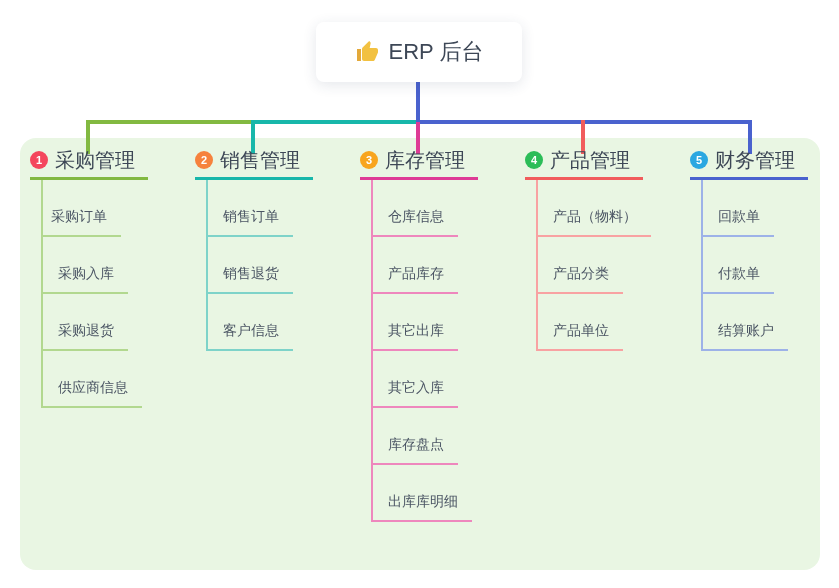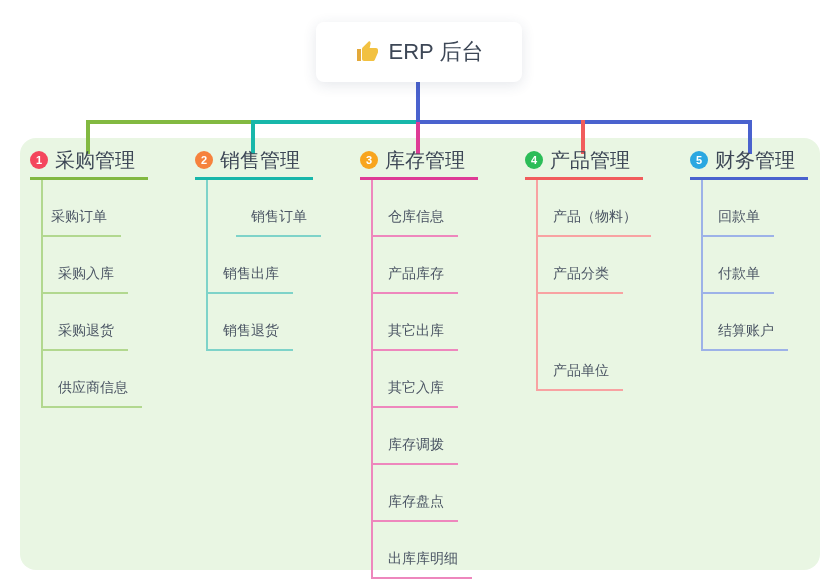--- a/index.html
+++ b/index.html
@@ -86,32 +86,32 @@
           </div>
 </div>
   </div>
 
   <div class="branch" style="left: 195px;">
     <div class="branch-header" style="border-bottom-color: rgb(24, 183, 170);">
       <span class="badge" style="background: rgb(246, 130, 61);">2</span>
       <span class="branch-label">销售管理</span>
     </div>
     <div class="branch-items" style="border-left-color: rgb(126, 211, 201);">
-  <div class="item" style="border-bottom-color: rgb(126, 211, 201); margin-left: 28px;">
+  <div class="item" style="border-bottom-color: rgb(126, 211, 201);">
             <span>销售订单</span>
           </div>
 
-  <div class="item" style="border-bottom-color: rgb(126, 211, 201);">
-            <span>销售出库</span>
-          </div>
 
   <div class="item" style="border-bottom-color: rgb(126, 211, 201);">
             <span>销售退货</span>
           </div>
 
+  <div class="item" style="border-bottom-color: rgb(126, 211, 201);">
+            <span>客户信息</span>
+          </div>
 </div>
   </div>
 
   <div class="branch" style="left: 360px;">
     <div class="branch-header" style="border-bottom-color: rgb(222, 59, 149);">
       <span class="badge" style="background: rgb(248, 165, 30);">3</span>
       <span class="branch-label">库存管理</span>
     </div>
     <div class="branch-items" style="border-left-color: rgb(238, 135, 189);">
   <div class="item" style="border-bottom-color: rgb(238, 135, 189);">
@@ -123,23 +123,20 @@
           </div>
 
   <div class="item" style="border-bottom-color: rgb(238, 135, 189);">
             <span>其它出库</span>
           </div>
 
   <div class="item" style="border-bottom-color: rgb(238, 135, 189);">
             <span>其它入库</span>
           </div>
 
-  <div class="item" style="border-bottom-color: rgb(238, 135, 189);">
-            <span>库存调拨</span>
-          </div>
 
   <div class="item" style="border-bottom-color: rgb(238, 135, 189);">
             <span>库存盘点</span>
           </div>
 
   <div class="item" style="border-bottom-color: rgb(238, 135, 189);">
             <span>出库库明细</span>
           </div>
 </div>
   </div>
@@ -151,21 +148,21 @@
     </div>
     <div class="branch-items" style="border-left-color: rgb(248, 162, 162);">
   <div class="item" style="border-bottom-color: rgb(248, 162, 162); justify-content: center;">
             <span>产品（物料）</span>
           </div>
 
   <div class="item" style="border-bottom-color: rgb(248, 162, 162);">
             <span>产品分类</span>
           </div>
 
-  <div class="item" style="border-bottom-color: rgb(248, 162, 162); margin-top: 40px;">
+  <div class="item" style="border-bottom-color: rgb(248, 162, 162);">
             <span>产品单位</span>
           </div>
 </div>
   </div>
 
   <div class="branch" style="left: 690px;">
     <div class="branch-header" style="border-bottom-color: rgb(74, 98, 206);">
       <span class="badge" style="background: rgb(43, 167, 225);">5</span>
       <span class="branch-label">财务管理</span>
     </div>

